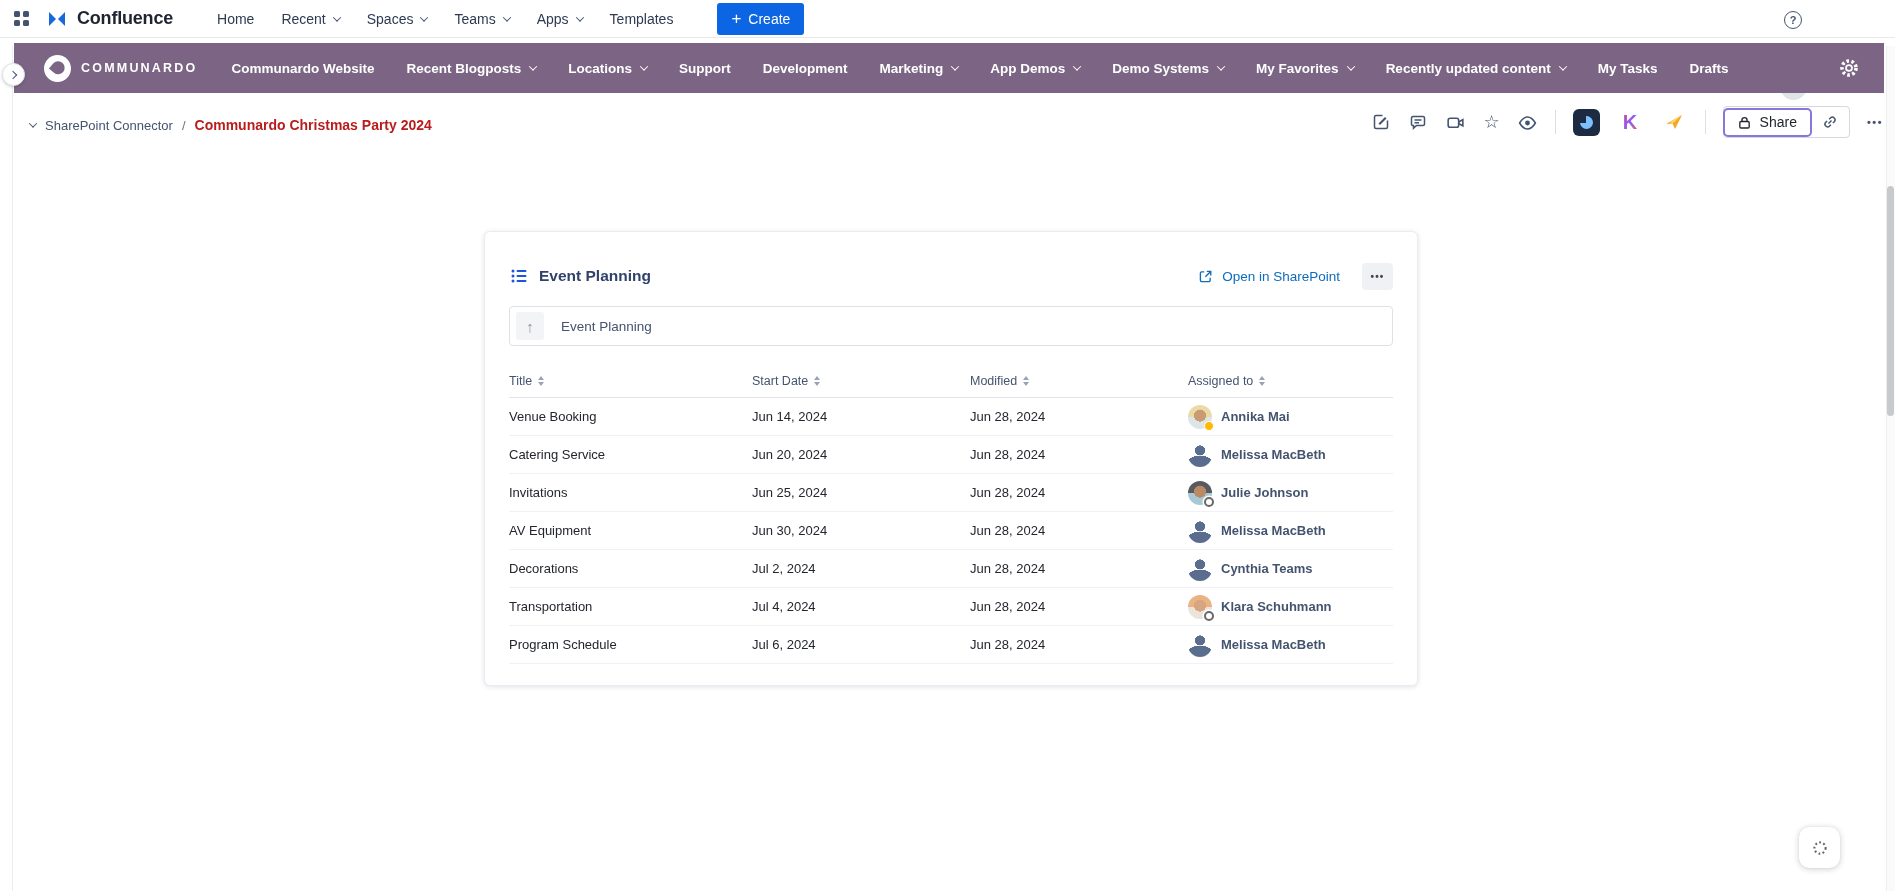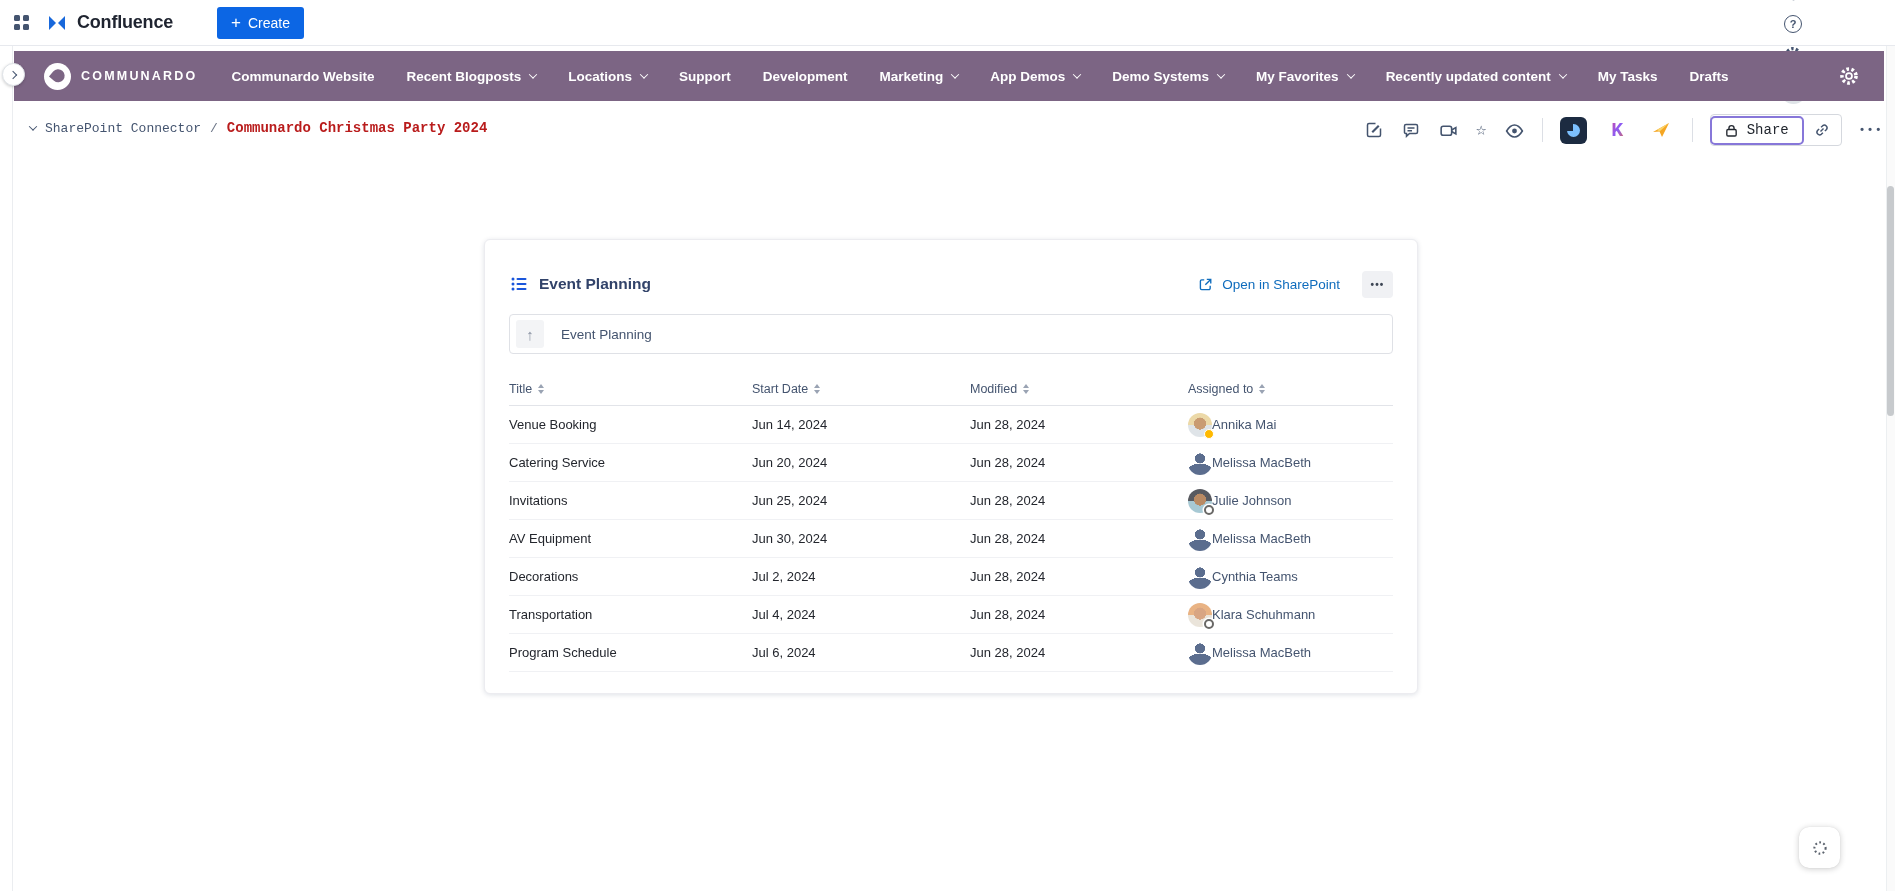--- a/index.html
+++ b/index.html
@@ -4,21 +4,21 @@
 <style>
   :root{
     --accent-blue:#0c66e4; --space-bar:#7c6584; --link-blue:#0f6cbd;
     --text-dark:#22272f; --text-slate:#44546f; --away:#ffb900;
   }
   *{box-sizing:border-box; margin:0; padding:0;}
   body{font-family:"Liberation Sans", sans-serif; background:#fff;}
   .page{position:relative; width:1895px; height:891px; overflow:hidden; background:#fff;}
 
   
-  .topnav{height:46px; display:flex; align-items:center; padding:0 16px 0 14px; border-bottom:1px solid #e7e9ee; background:#fff;}
+  .topnav{height:38px; display:flex; align-items:center; padding:0 16px 0 14px; border-bottom:1px solid #e7e9ee; background:#fff;}
   .tn-left{display:flex; align-items:center; gap:16px;}
   .grid-icon{display:grid; grid-template-columns:6px 6px; grid-gap:3px; cursor:pointer;}
   .grid-icon i{width:6px; height:6px; background:#44546f; border-radius:1.5px;}
   .logo{display:flex; align-items:center; gap:8px;}
   .logo svg{display:block;}
   .wordmark{font-size:18px; font-weight:700; color:#1f2430; letter-spacing:-.2px;}
   .tn-menu{display:flex; align-items:center; gap:27px; margin-left:28px;}
   .tn-item{display:flex; align-items:center; gap:8px; font-size:14px; color:#2e3a52; cursor:pointer;}
   .chev{width:6px; height:6px; border-right:1.6px solid currentColor; border-bottom:1.6px solid currentColor; transform:rotate(45deg) translate(-1px,-1px); color:#44546f;}
   .chev.white{color:#fff;}
@@ -49,21 +49,21 @@
   .sb-brand{display:flex; align-items:center; gap:10px; margin-right:2px; cursor:pointer;}
   .sb-logo{width:27px; height:27px; background:#fff; border-radius:50%; display:flex; align-items:center; justify-content:center;}
   .sb-logo i{width:13px; height:13px; background:var(--space-bar); border-radius:0 60% 60% 60%; transform:rotate(-50deg) translate(1px,0);}
   .sb-brand-name{color:#fff; font-size:12.5px; font-weight:700; letter-spacing:2.2px;}
   .sb-menu{display:flex; align-items:center; gap:32px; flex:1; min-width:0;}
   .sb-item{display:flex; align-items:center; gap:9px; color:#fff; font-size:13.5px; font-weight:600; white-space:nowrap; cursor:pointer;}
   .sb-gear{margin-left:auto; color:#fff; display:flex; cursor:pointer;}
 
   
   .content{position:relative; margin-left:14px;}
-  .crumb-row{display:flex; align-items:flex-start; justify-content:space-between; padding:13px 12px 0 16px;font-family:Liberation Mono, monospace;}
+  .crumb-row{display:flex; align-items:center; justify-content:space-between; padding:13px 12px 0 16px;}
   .crumbs{display:flex; align-items:center; gap:9px; margin-top:6px;}
   .crumb-chev{display:flex; align-items:center; cursor:pointer;}
   .crumb-space{font-size:13px; color:#44546f; cursor:pointer;}
   .crumb-sep{font-size:13px; color:#6b7486;}
   .crumb-page{font-size:14px; font-weight:700; color:#b91c1c; cursor:pointer;}
   .actions{display:flex; align-items:center; gap:17px;}
   .act-ic{color:#44546e; display:flex; align-items:center; cursor:pointer;}
   .act-star{font-size:18px; line-height:1; color:#44546e;}
   .divider{width:1px; height:24px; background:#dcdfe5;}
   .app-ic{width:27px; height:27px; border-radius:6px; display:flex; align-items:center; justify-content:center; cursor:pointer;}
@@ -89,21 +89,21 @@
   .inner-value{font-size:13.5px; color:#44546f;}
 
   .tbl{margin-top:28px;}
   .thead{display:grid; grid-template-columns:243px 218px 218px 1fr; padding-bottom:9px; border-bottom:1px solid #e2e4e9;}
   .th{display:flex; align-items:center; gap:6px; font-size:12.5px; font-weight:400; color:#44546f; cursor:pointer;}
   .sort{display:flex; flex-direction:column; gap:2px;}
   .tri-up{width:0; height:0; border-left:3px solid transparent; border-right:3px solid transparent; border-bottom:4px solid #9aa3b3;}
   .tri-dn{width:0; height:0; border-left:3px solid transparent; border-right:3px solid transparent; border-top:4px solid #9aa3b3;}
   .tr{display:grid; grid-template-columns:243px 218px 218px 1fr; align-items:center; height:38px; border-bottom:1px solid #f0f1f4;}
   .td{font-size:13px; color:#23262d;}
-  .t-assignee{display:flex; align-items:center; }
+  .t-assignee{display:flex; align-items:center; gap:9px;font-weight:bold;}
   .row-avatar{width:24px; height:24px;}
   .assignee-name{font-size:13px; color:#44546f; cursor:pointer; text-decoration:none;}
   .badge{position:absolute; right:-2px; bottom:-2px; width:10px; height:10px; border-radius:50%;}
   .b-away{background:var(--away); border:1.5px solid #fff;}
   .b-offline{background:#fff; border:2px solid #696866; box-shadow:0 0 0 1.5px #fff;}
 
   
   .sb-track{position:absolute; right:0; top:46px; bottom:0; width:9px; background:#fafafa; border-left:1px solid #eceff1; z-index:3;}
   .sb-thumb{position:absolute; right:1px; top:140px; height:230px; width:7px; background:#c7cacd; border-radius:4px; cursor:pointer;}
   .fab{position:absolute; right:55px; bottom:23px; width:41px; height:41px; background:#fff; border:none; border-radius:10px; box-shadow:0 1px 6px rgba(0,0,0,.2), 0 0 1px rgba(0,0,0,.12); display:flex; align-items:center; justify-content:center; cursor:pointer; z-index:7;}
@@ -122,20 +122,51 @@
           <i></i>
           <i></i>
         </span>
       <span class="logo">
         <svg width="24" height="24" viewBox="0 0 24 24">
           <path d="M4 5 L11 12 L4 19 z" fill="#1868db"></path>
           <path d="M20 5 L13 12 L20 19 z" fill="#1868db"></path>
         </svg>
         <span class="wordmark">Confluence</span>
       </span>
+      <nav class="tn-menu">
+  <span class="tn-item">
+    <span>Home</span>
+
+  </span>
+
+  <span class="tn-item">
+    <span>Recent</span>
+    <i class="chev"></i>
+  </span>
+
+  <span class="tn-item">
+    <span>Spaces</span>
+    <i class="chev"></i>
+  </span>
+
+  <span class="tn-item">
+    <span>Teams</span>
+    <i class="chev"></i>
+  </span>
+
+  <span class="tn-item">
+    <span>Apps</span>
+    <i class="chev"></i>
+  </span>
+
+  <span class="tn-item">
+    <span>Templates</span>
+
+  </span>
+</nav>
       <button class="create-btn">
         <span class="plus">+</span>
         <span>Create</span>
       </button>
     </div>
     <div class="tn-right">
       <span class="search-box">
         <i class="mag"></i>
         <input type="text" placeholder="Search" style="">
       </span>

